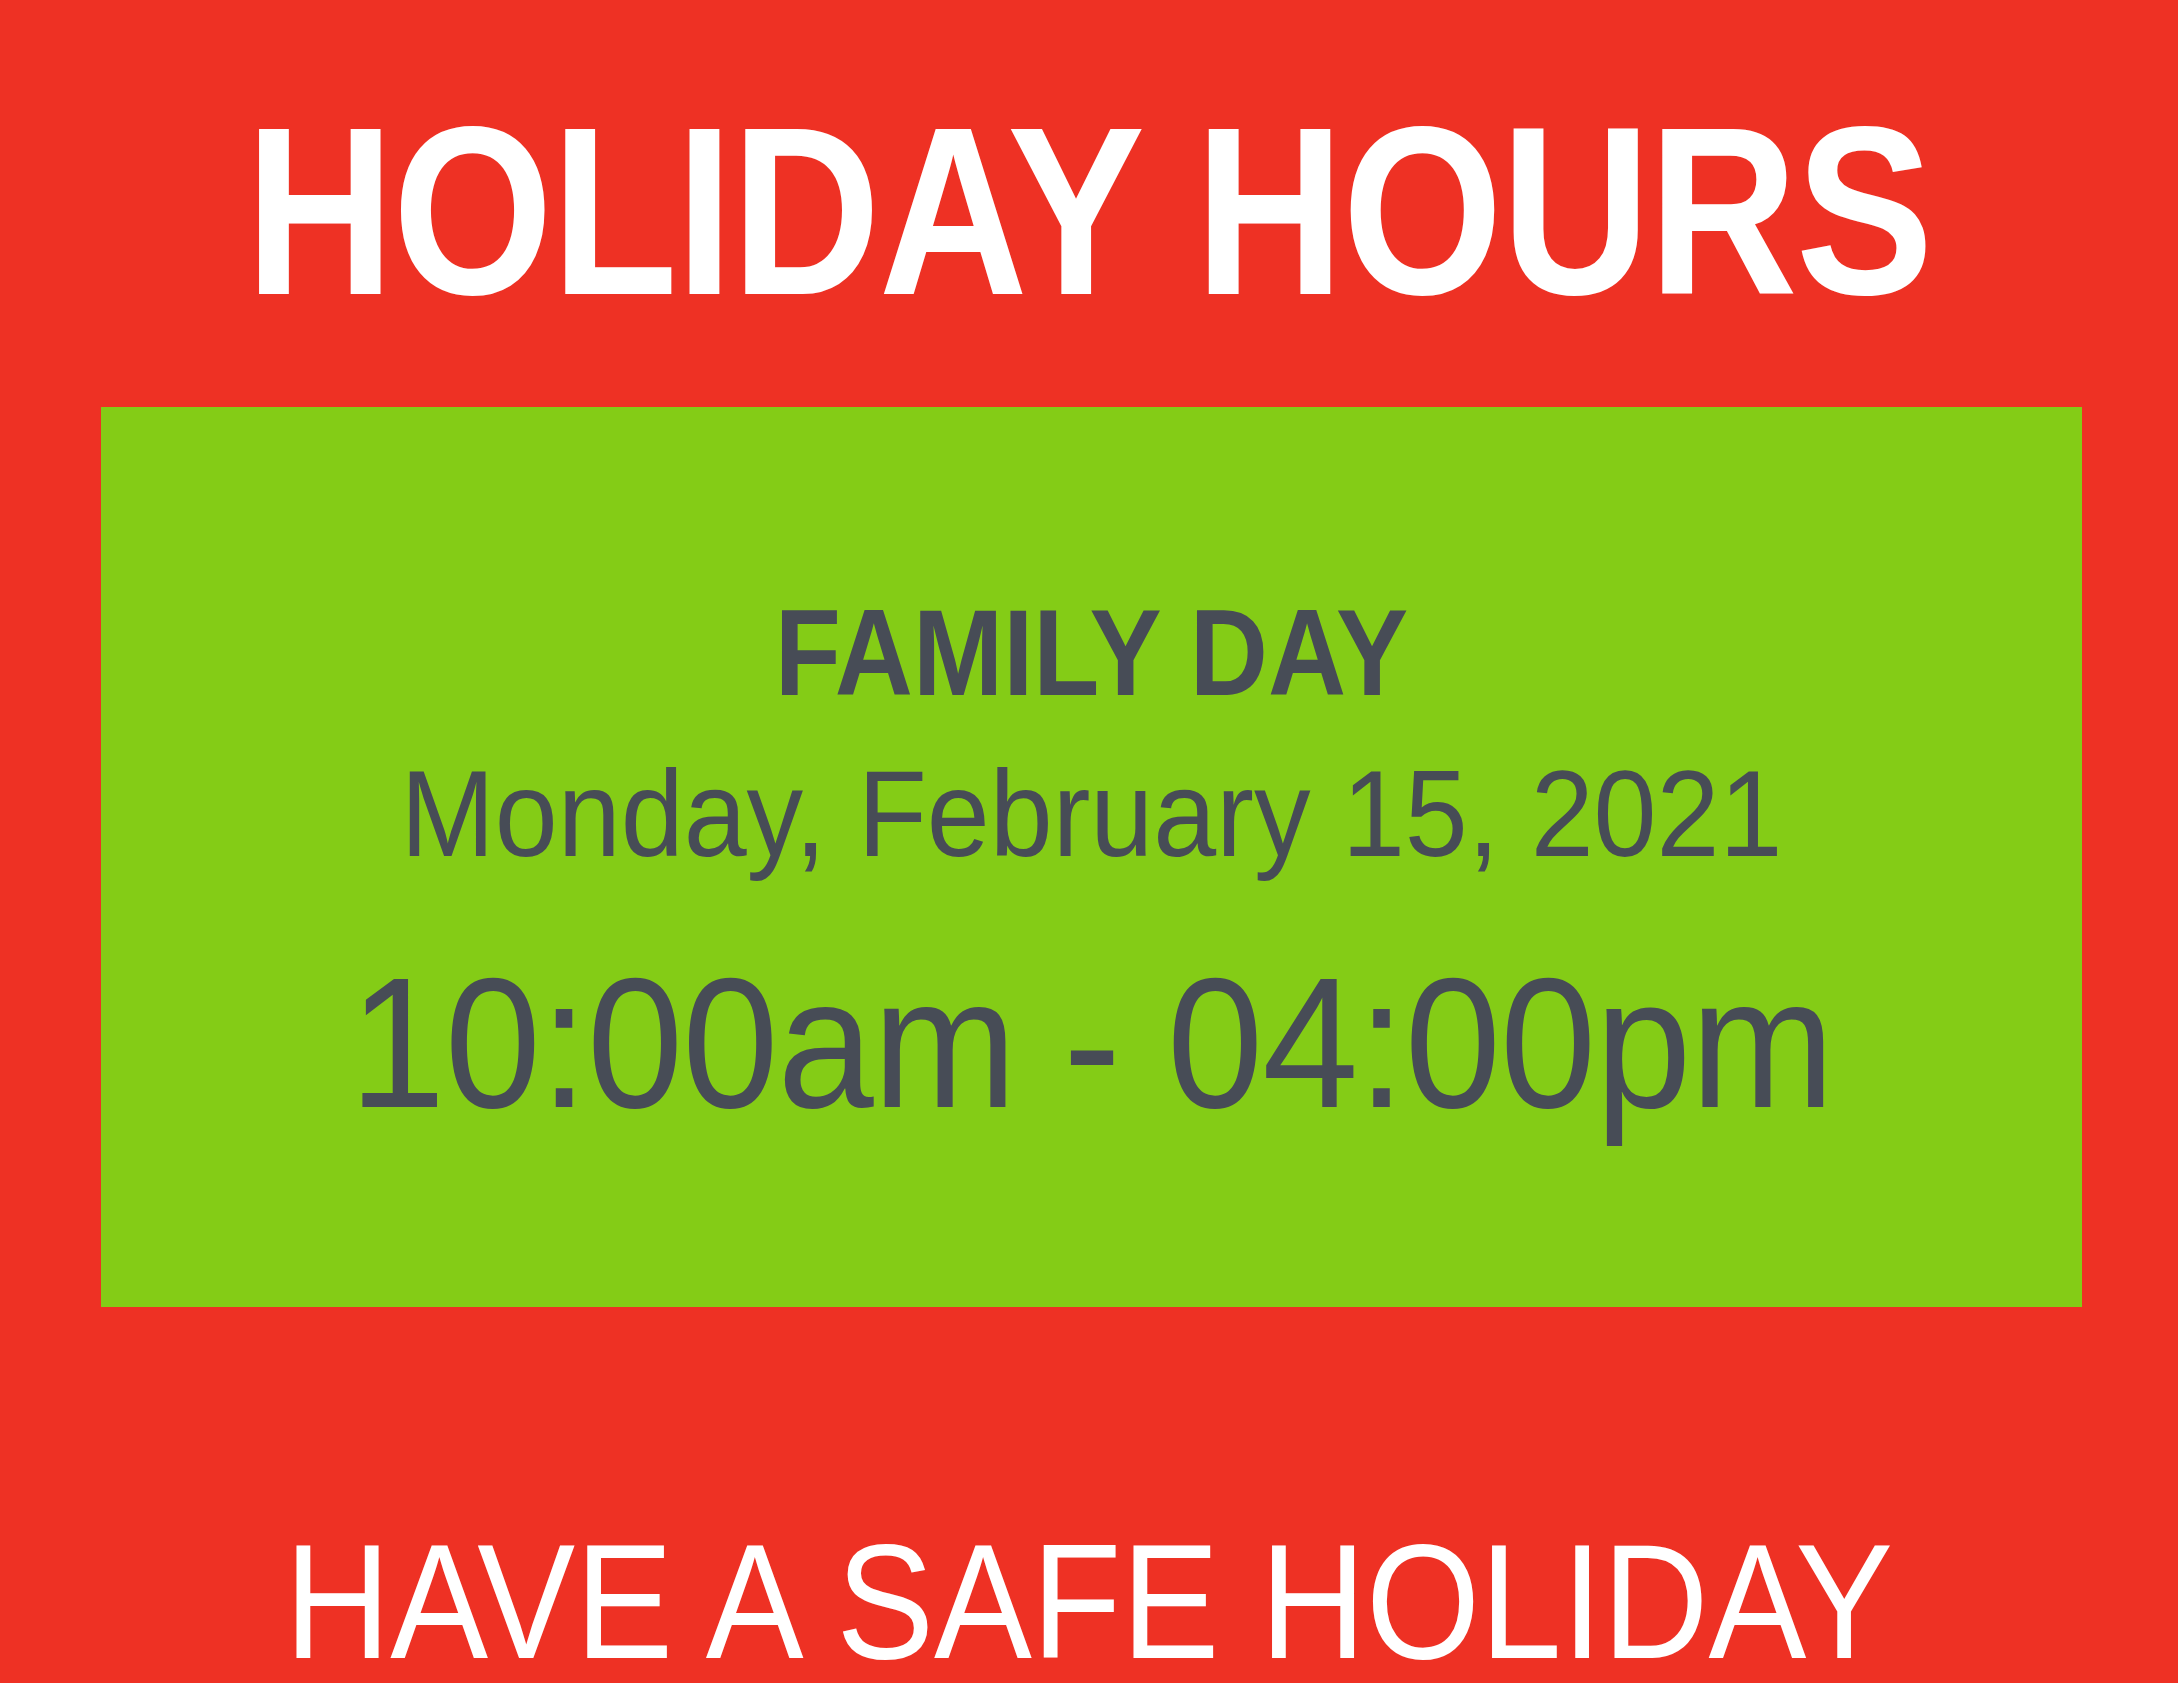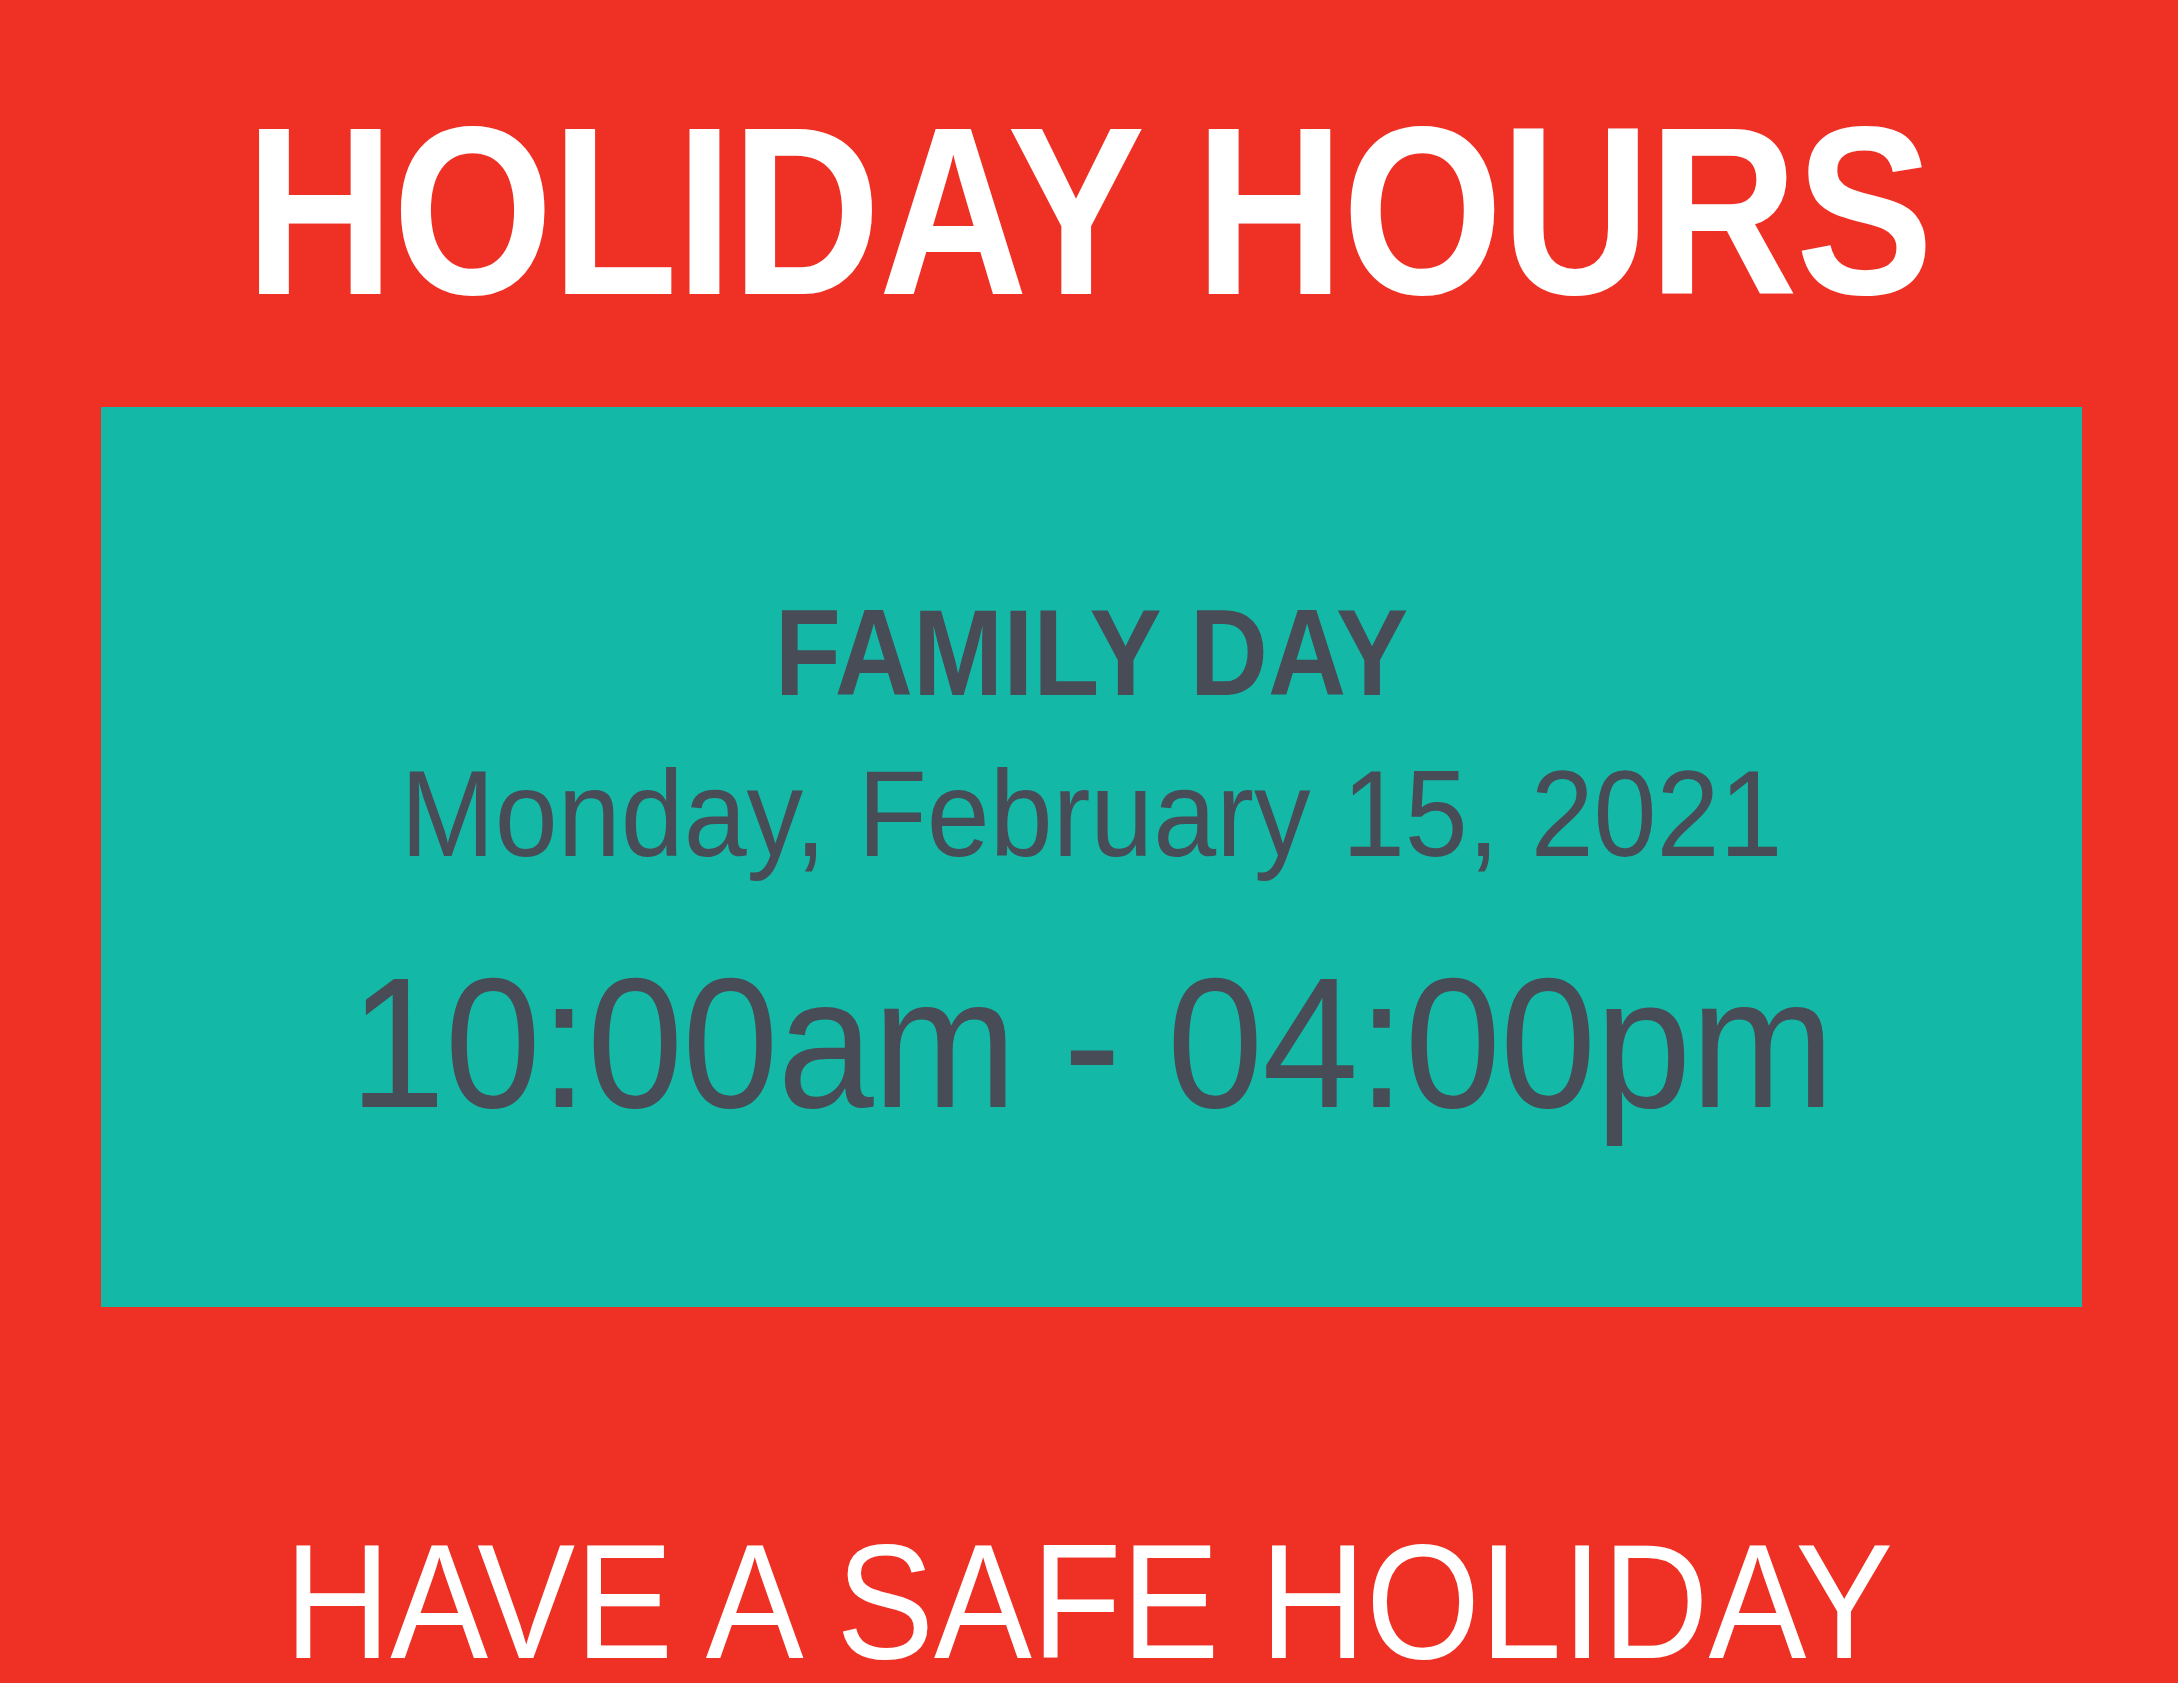--- a/index.html
+++ b/index.html
@@ -50,21 +50,21 @@
     margin-top: 14px;
   }
 
   
   .card {
     position: absolute;
     left: 101px;
     top: 407px;
     width: 1981px;
     height: 900px;
-    background: #14b8a6;
+    background: #84cc16;
     box-sizing: border-box;
     display: flex;
     flex-direction: column;
     align-items: center;
     justify-content: flex-start;
   }
 
   .card-inner {
     width: 100%;
     text-align: center;

